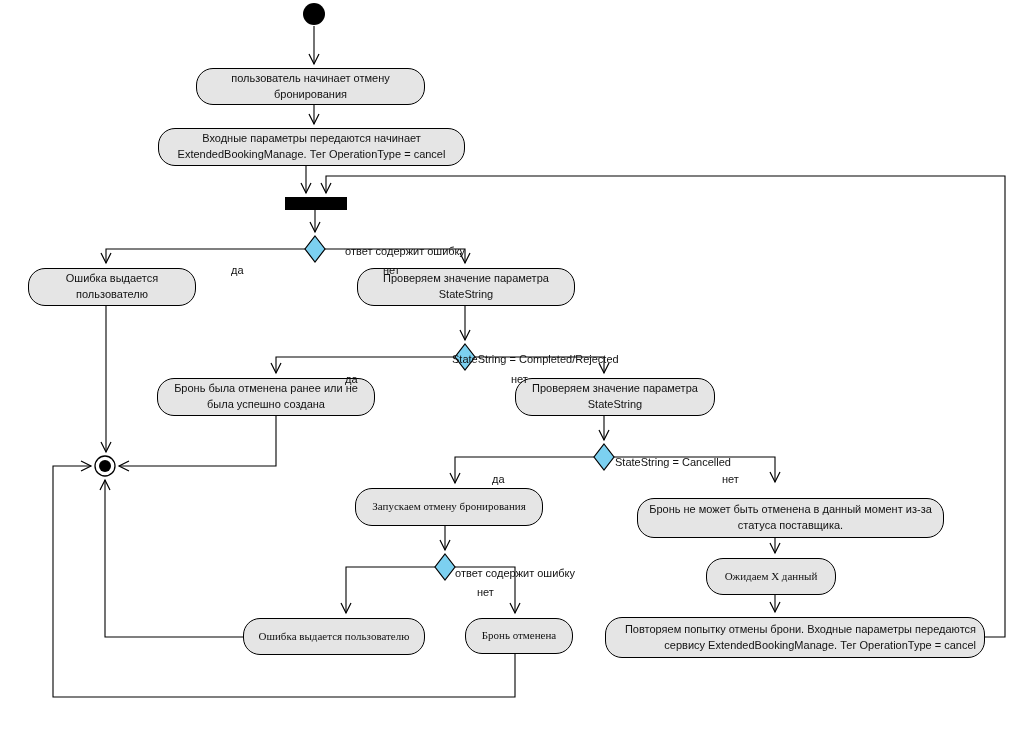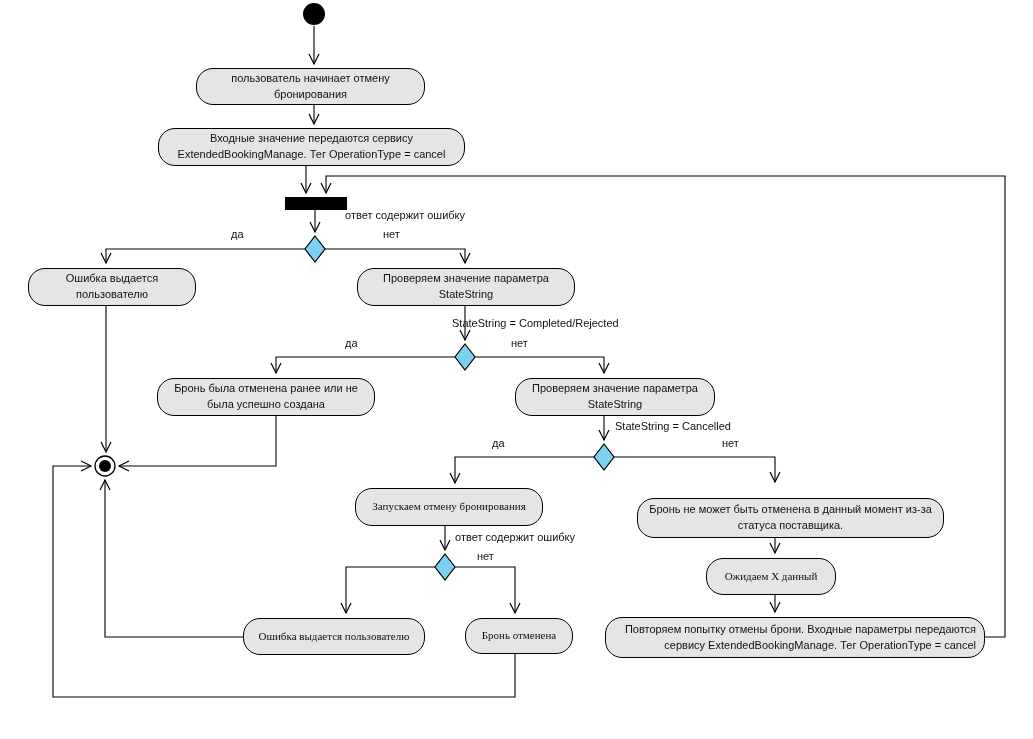--- a/index.html
+++ b/index.html
@@ -20,20 +20,21 @@
     display:flex;align-items:center;justify-content:center;
     text-align:center;
     font-size:11px;line-height:1.45;color:#111111;
     padding:2px 8px;
   }
   .one-line{white-space:nowrap;font-family:Liberation Serif, serif;}
   .edge-label{
     position:absolute;
     font-size:11px;color:#111111;
     white-space:nowrap;
+    margin-top:36px;
   }
 </style>
 </head>
 <body>
 
 <div id="canvas">
 
   <svg id="wires" width="1033" height="739" viewBox="0 0 1033 739" xmlns="http://www.w3.org/2000/svg">
     <defs>
       <marker id="arrow" markerWidth="16" markerHeight="14" refX="11" refY="6" orient="auto" markerUnits="userSpaceOnUse">
@@ -73,21 +74,21 @@
     <polygon fill="#7CD0F0" stroke="#000000" stroke-width="1.2" points="465,344 475,357 465,370 455,357"></polygon>
     <polygon fill="#7CD0F0" stroke="#000000" stroke-width="1.2" points="604,444 614,457 604,470 594,457"></polygon>
     <polygon fill="#7CD0F0" stroke="#000000" stroke-width="1.2" points="445,554 455,567 445,580 435,567"></polygon>
 
     <circle cx="105" cy="466" r="10" fill="#ffffff" stroke="#000000" stroke-width="1.3"></circle>
     <circle cx="105" cy="466" r="6" fill="#000000"></circle>
   </svg>
 
   <div class="activity" style="left:196px;top:68px;width:229px;height:37px;">пользователь начинает отмену бронирования</div>
 
-  <div class="activity" style="left:158px;top:128px;width:307px;height:38px;">Входные значение передаются сервису ExtendedBookingManage. Тег OperationType = cancel</div>
+  <div class="activity" style="left:158px;top:128px;width:307px;height:38px;">Входные параметры передаются начинает ExtendedBookingManage. Тег OperationType = cancel</div>
 
   <div class="activity" style="left:28px;top:268px;width:168px;height:38px;">Ошибка выдается пользователю</div>
 
   <div class="activity" style="left:357px;top:268px;width:218px;height:38px;">Проверяем значение параметра StateString</div>
 
   <div class="activity" style="left:157px;top:378px;width:218px;height:38px;">Бронь была отменена ранее или не была успешно создана</div>
 
   <div class="activity" style="left:515px;top:378px;width:200px;height:38px;">Проверяем значение параметра StateString</div>
 
   <div class="activity one-line" style="left:355px;top:488px;width:188px;height:38px;">Запускаем отмену бронирования</div>

